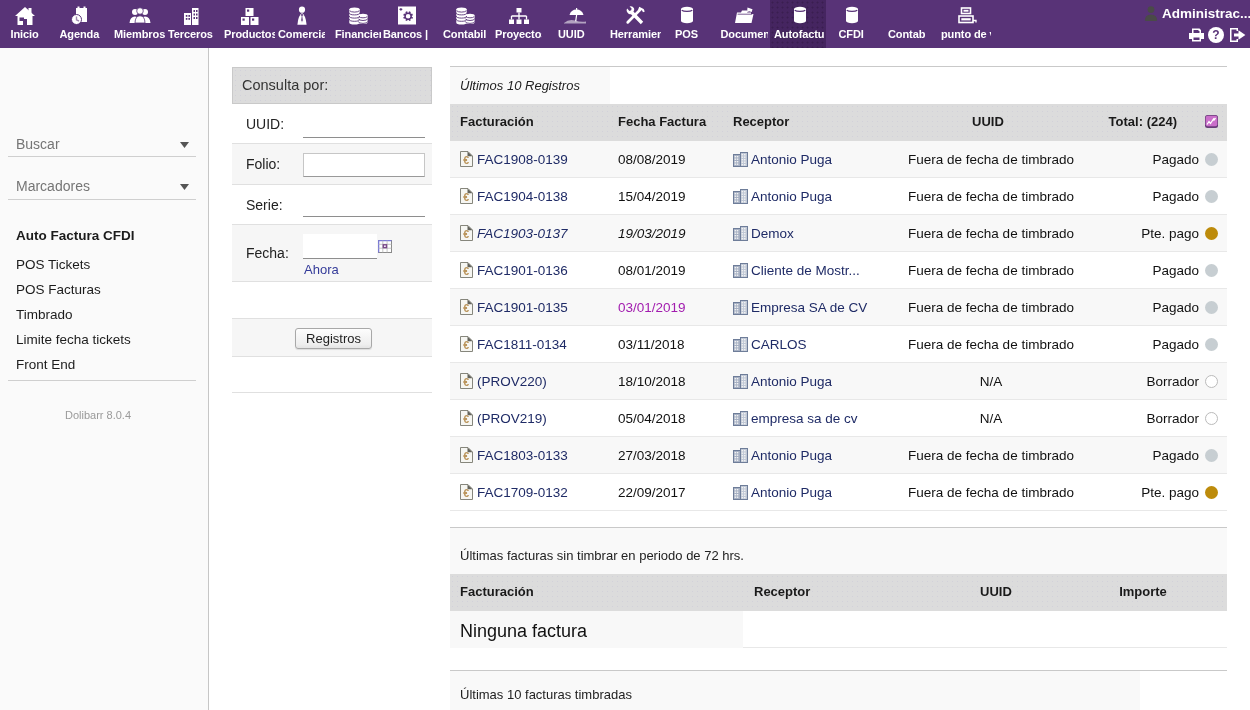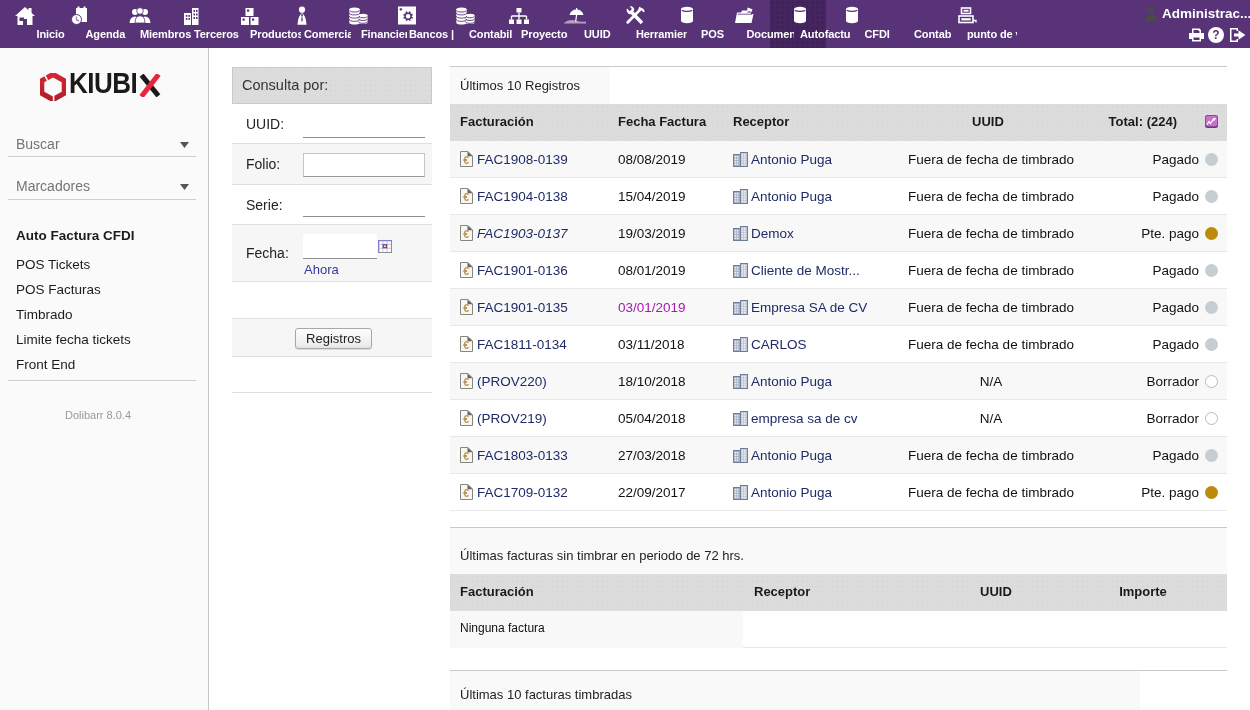--- a/index.html
+++ b/index.html
@@ -1,20 +1,20 @@
 <!DOCTYPE html>
 <html><head>
 <meta charset="utf-8">
 <style>
   * { margin:0; padding:0; box-sizing:border-box; }
   html,body { width:1250px; height:710px; overflow:hidden; background:#fff;
     font-family:"Liberation Sans", sans-serif; }
   #topbar { position:absolute; left:0; top:0; width:1250px; height:48px; background:#583377; }
   .navitem { position:absolute; top:0; height:48px; text-align:center; color:#fff; }
-  .navitem .lbl { position:absolute; top:28px; left:0; width:100%; font-size:11px; font-weight:bold; letter-spacing:-0.1px; white-space:nowrap; overflow:hidden; text-align:left;margin-left:26px; }
+  .navitem .lbl { position:absolute; top:28px; left:0; width:100%; font-size:11px; font-weight:bold; letter-spacing:-0.1px; white-space:nowrap; overflow:hidden; text-align:left; }
   .navitem svg { position:absolute; top:6px; left:50%; transform:translateX(-50%); }
   #sidebar { position:absolute; left:0; top:48px; width:209px; height:662px; background:#fafafa; border-right:1px solid #c6c6c6; }
   .sideline { position:absolute; left:8px; width:188px; height:1px; background:#cfcfcf; }
   .menuitem { position:absolute; left:16px; font-size:13.5px; color:#1c1c1c; white-space:nowrap; }
   .flabel { position:absolute; left:246px; font-size:14px; color:#222; }
   .uline { position:absolute; height:1px; background:#8e8e8e; }
   a.dlink { color:#1f2b66; text-decoration:none; }
   .tbl-border { position:absolute; background:#c9c9c9; height:1px; }
   .hdr { position:absolute; left:450px; width:777px; height:37px; background-color:#dcdcdc; background-image:radial-gradient(circle, #d2d1da 0.55px, rgba(0,0,0,0) 0.75px); background-size:5px 5px; }
   .hdrtxt { position:absolute; top:10px; font-size:13px; font-weight:bold; color:#1a1a1a; white-space:nowrap; }
@@ -232,38 +232,20 @@
 <svg style="position:absolute;left:1208px;top:27px" width="16" height="16" viewBox="0 0 16 16">
 <circle cx="8" cy="8" r="8" fill="#fff"></circle>
 <text x="8" y="12.2" font-size="12" font-weight="bold" fill="#583377" text-anchor="middle" font-family="Liberation Sans">?</text>
     </svg>
 <svg style="position:absolute;left:1229px;top:27px" width="17" height="16" viewBox="0 0 17 16">
 <path d="M1 1 L9 1 L9 4 L7.5 4 L7.5 2.5 L2.5 2.5 L2.5 13.5 L7.5 13.5 L7.5 12 L9 12 L9 15 L1 15 Z" fill="#fff"></path>
 <path d="M9.5 3.2 L16.4 8 L9.5 12.8 L9.5 9.6 L5 9.6 L5 6.4 L9.5 6.4 Z" fill="#fff"></path>
     </svg>
 </div>
 <div id="sidebar">
-<div style="position:absolute;left:0;top:0;width:209px;height:60px;">
-<svg width="26" height="28" viewBox="0 0 26 28" style="position:absolute;left:40px;top:25px;">
-<defs>
-          <linearGradient id="hg" x1="0" y1="0" x2="0" y2="1">
-<stop offset="0" stop-color="#d52534"></stop>
-            <stop offset="1" stop-color="#b01f2b"></stop>
-          </linearGradient>
-        </defs>
-<path d="M13 1.4 L24.3 7.7 L24.3 20.3 L13 26.6 L1.7 20.3 L1.7 7.7 Z" fill="none" stroke="url(#hg)" stroke-width="5.2"></path>
-<path d="M4.6 2.6 L9.4 10.4" stroke="#fafafa" stroke-width="1.6" transform="rotate(3 7 6.5)"></path>
-<path d="M13.6 27.8 L13.6 20.8" stroke="#fafafa" stroke-width="1.6"></path>
-</svg>
-<div style="position:absolute;left:69px;top:21px;font-size:26px;line-height:26px;font-weight:bold;color:#1a1a1a;letter-spacing:-0.5px;transform:scaleY(1.1);transform-origin:top left;">KIUBI</div>
-<svg width="22" height="23" viewBox="0 0 22 23" style="position:absolute;left:139px;top:26px;">
-<path d="M2.6 1.2 L19.4 21.8" stroke="#1a1a1a" stroke-width="5"></path>
-<path d="M19.6 0.4 L2.4 22.6" stroke="#e8253a" stroke-width="5"></path>
-</svg>
-</div>
 <div style="position:absolute;left:16px;top:88px;font-size:14px;color:#757575;">Buscar</div>
 <svg style="position:absolute;left:180px;top:94px" width="9" height="6" viewBox="0 0 9 6">
       <path d="M0 0 L9 0 L4.5 6 Z" fill="#555"></path>
     </svg>
 <div class="sideline" style="top:108px;"></div>
 <div style="position:absolute;left:16px;top:130px;font-size:14px;color:#757575;">Marcadores</div>
 <svg style="position:absolute;left:180px;top:136px" width="9" height="6" viewBox="0 0 9 6">
       <path d="M0 0 L9 0 L4.5 6 Z" fill="#555"></path>
     </svg>
 <div class="sideline" style="top:151px;"></div>
@@ -296,21 +278,21 @@
 <svg style="position:absolute;left:378px;top:240px" width="14" height="13" viewBox="0 0 14 13">
 <rect x="0.5" y="0.5" width="13" height="12" fill="#fff" stroke="#8a8a8a"></rect>
 <path d="M0.5 0.5 L13.5 0.5 M0.5 0.5 L0.5 12.5" stroke="#7b7bd6" stroke-width="1.6"></path>
 <path d="M0.5 4.3 L13.5 4.3 M0.5 8.2 L13.5 8.2 M4.8 0.5 L4.8 12.5 M9.1 0.5 L9.1 12.5" stroke="#b5b5b5" stroke-width="0.8"></path>
 <rect x="5.3" y="4.8" width="3.2" height="2.8" fill="none" stroke="#7a4a8a" stroke-width="1.4"></rect>
 </svg>
 <div style="position:absolute;left:304px;top:262px;font-size:13px;color:#333a99;">Ahora</div>
 <div style="position:absolute;left:295px;top:328px;width:77px;height:21px;background:linear-gradient(#fdfdfd,#eee 80%,#e4e4e4);border:1px solid #a8a8a8;border-radius:3px;box-shadow:0 1px 1px rgba(0,0,0,0.1);font-size:13px;color:#222;text-align:center;line-height:19px;">Registros</div>
 <div class="tbl-border" style="left:450px;top:66px;width:777px;"></div>
 <div class="titlebar" style="left:450px;top:67px;width:160px;height:37px;">
-    <div style="position:absolute;left:10px;top:11px;white-space:nowrap;">Últimos 10 Registros</div>
+    <div style="position:absolute;left:10px;top:11px;white-space:nowrap;font-style:italic;">Últimos 10 Registros</div>
   </div>
 <div class="hdr" style="top:104px;">
 <div class="hdrtxt" style="left:10px;">Facturación</div>
 <div class="hdrtxt" style="left:168px;">Fecha Factura</div>
 <div class="hdrtxt" style="left:283px;">Receptor</div>
 <div class="hdrtxt" style="left:522px;">UUID</div>
 <div class="hdrtxt" style="left:586px;width:141px;text-align:right;">Total: (224)</div>
 <svg style="position:absolute;left:755px;top:11px" width="13" height="13" viewBox="0 0 13 13">
 <rect x="0" y="0" width="13" height="13" rx="2.5" fill="#693d7a"></rect>
 <rect x="0.7" y="0.7" width="11.6" height="10.6" rx="2" fill="#ca6fca"></rect>
@@ -391,21 +373,21 @@
 <div class="c" style="left:580px;width:169px;text-align:right;color:#111;">Pagado</div>
 <div class="circ" style="background:#c7ced2;"></div>
 </div>
 <div class="row odd" style="top:215px;">
 <svg style="position:absolute;left:10px;top:10px" width="13" height="16" viewBox="0 0 13 16">
 <path d="M0.5 0.5 L8 0.5 L12.5 5 L12.5 15.5 L0.5 15.5 Z" fill="#f6f6f2" stroke="#86867c"></path>
 <path d="M7.5 0.5 L12.5 5.2 L7.5 5.2 Z" fill="#63635b"></path>
 <text x="6.2" y="12.6" font-size="10.5" font-weight="bold" fill="#bb955c" text-anchor="middle" font-family="Liberation Sans">€</text>
 </svg>
 <a class="dlink c" style="left:27px;font-style:italic;" href="#">FAC1903-0137</a>
-<div class="c" style="left:168px;color:#111;">19/03/2019</div>
+<div class="c" style="left:168px;color:#111;font-style:italic;">19/03/2019</div>
 <svg style="position:absolute;left:283px;top:11px" width="15" height="15" viewBox="0 0 15 15">
 <rect x="0.5" y="2.5" width="7" height="12" fill="#a6b0c3" stroke="#6e7d99"></rect>
 <rect x="7.5" y="0.5" width="7" height="14" fill="#c0c8d6" stroke="#6e7d99"></rect>
 <g fill="#f2f2f2">
 <rect x="1.6" y="4" width="1.5" height="1.4"></rect>
         <rect x="3.8" y="4" width="1.5" height="1.4"></rect>
 <rect x="1.6" y="6.5" width="1.5" height="1.4"></rect>
         <rect x="3.8" y="6.5" width="1.5" height="1.4"></rect>
 <rect x="1.6" y="9" width="1.5" height="1.4"></rect>
         <rect x="3.8" y="9" width="1.5" height="1.4"></rect>
@@ -692,18 +674,18 @@
     <div style="position:absolute;left:10px;top:20px;white-space:nowrap;">Últimas facturas sin timbrar en periodo de 72 hrs.</div>
   </div>
 <div class="hdr" style="top:574px;">
 <div class="hdrtxt" style="left:10px;">Facturación</div>
 <div class="hdrtxt" style="left:304px;">Receptor</div>
 <div class="hdrtxt" style="left:530px;">UUID</div>
 <div class="hdrtxt" style="left:620px;width:146px;text-align:center;">Importe</div>
 </div>
 <div style="position:absolute;left:450px;top:611px;width:777px;height:37px;border-bottom:1px solid #e8e8e8;">
 <div style="position:absolute;left:0;top:0;width:293px;height:37px;background:#f8f8f8;"></div>
-<div style="position:absolute;left:10px;top:10px;font-size:12px;color:#111;">Ninguna factura</div>
+<div style="position:absolute;left:10px;top:10px;font-size:18px;color:#111;">Ninguna factura</div>
 </div>
 <div class="tbl-border" style="left:450px;top:670px;width:777px;"></div>
 <div class="titlebar" style="left:450px;top:671px;width:690px;height:39px;">
     <div style="position:absolute;left:10px;top:16px;white-space:nowrap;">Últimas 10 facturas timbradas</div>
   </div>
 
 </body></html>

